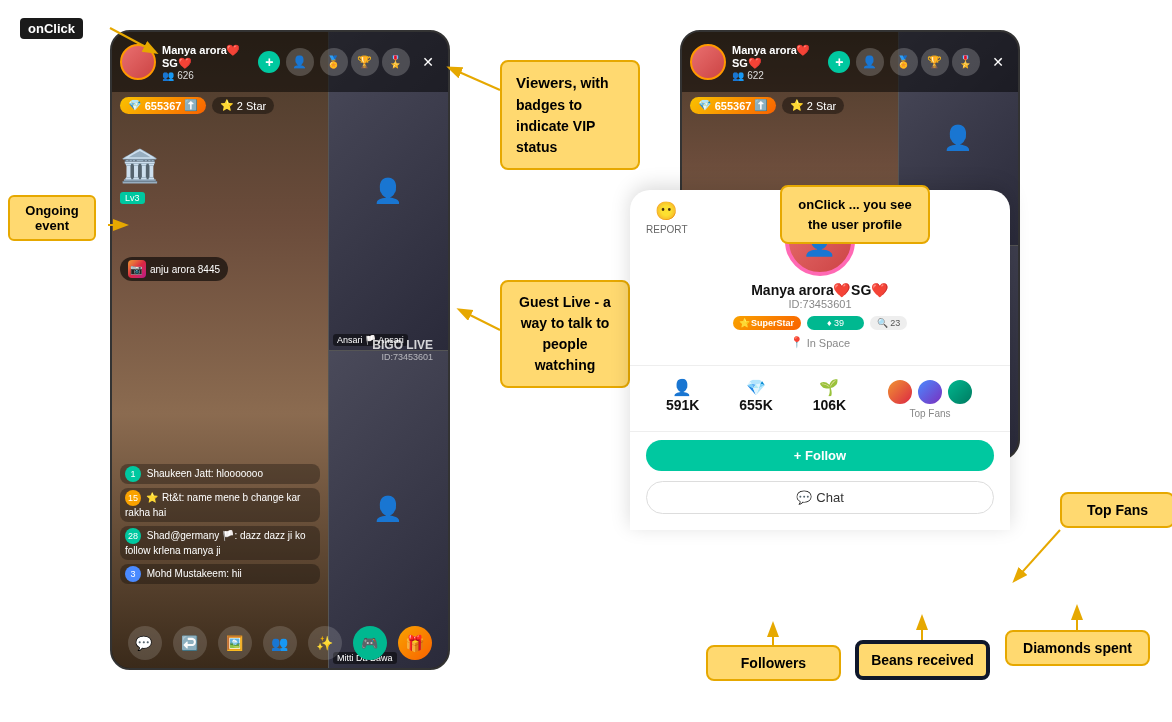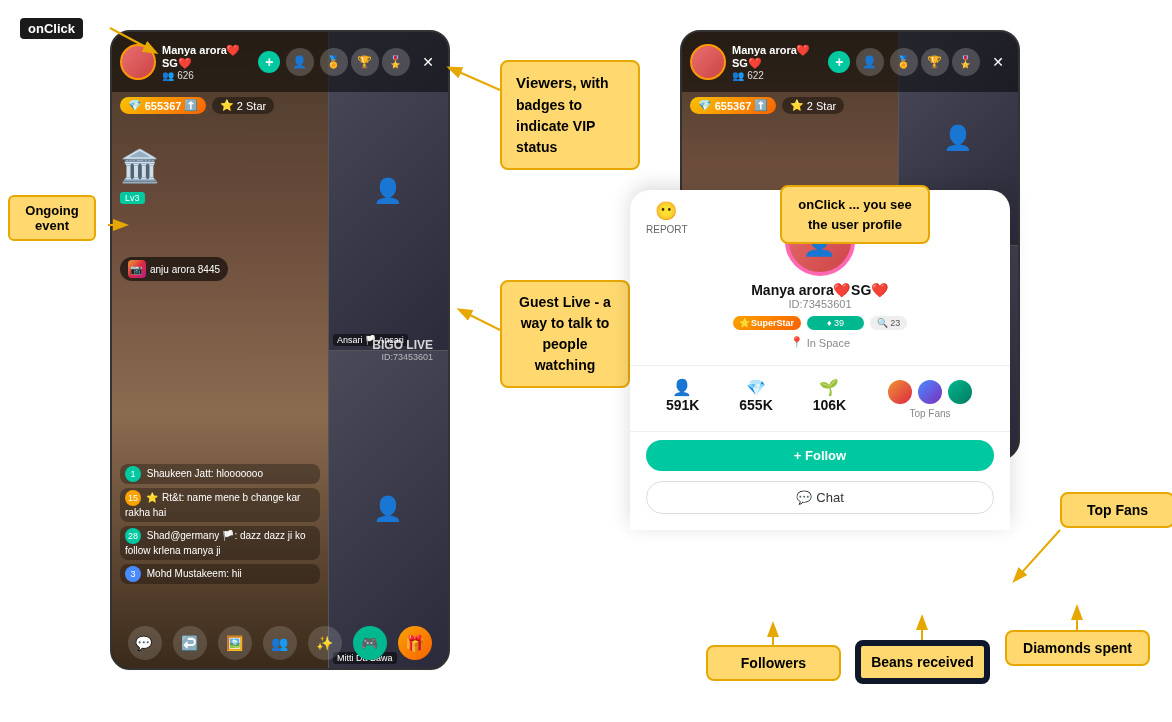--- a/index.html
+++ b/index.html
@@ -511,21 +511,21 @@
       color: #000;
       width: 135px;
       text-align: center;
       z-index: 40;
     }
     .callout-beans {
       position: absolute;
       left: 855px;
       top: 640px;
       background: #ffd970;
-      border: 6px solid #0f172a;
+      border: 4px solid #0f172a;
       border-radius: 8px;
       padding: 8px 10px;
       font-size: 14px;
       font-weight: bold;
       color: #000;
       width: 135px;
       text-align: center;
       z-index: 40;
     }
     .callout-diamonds {

